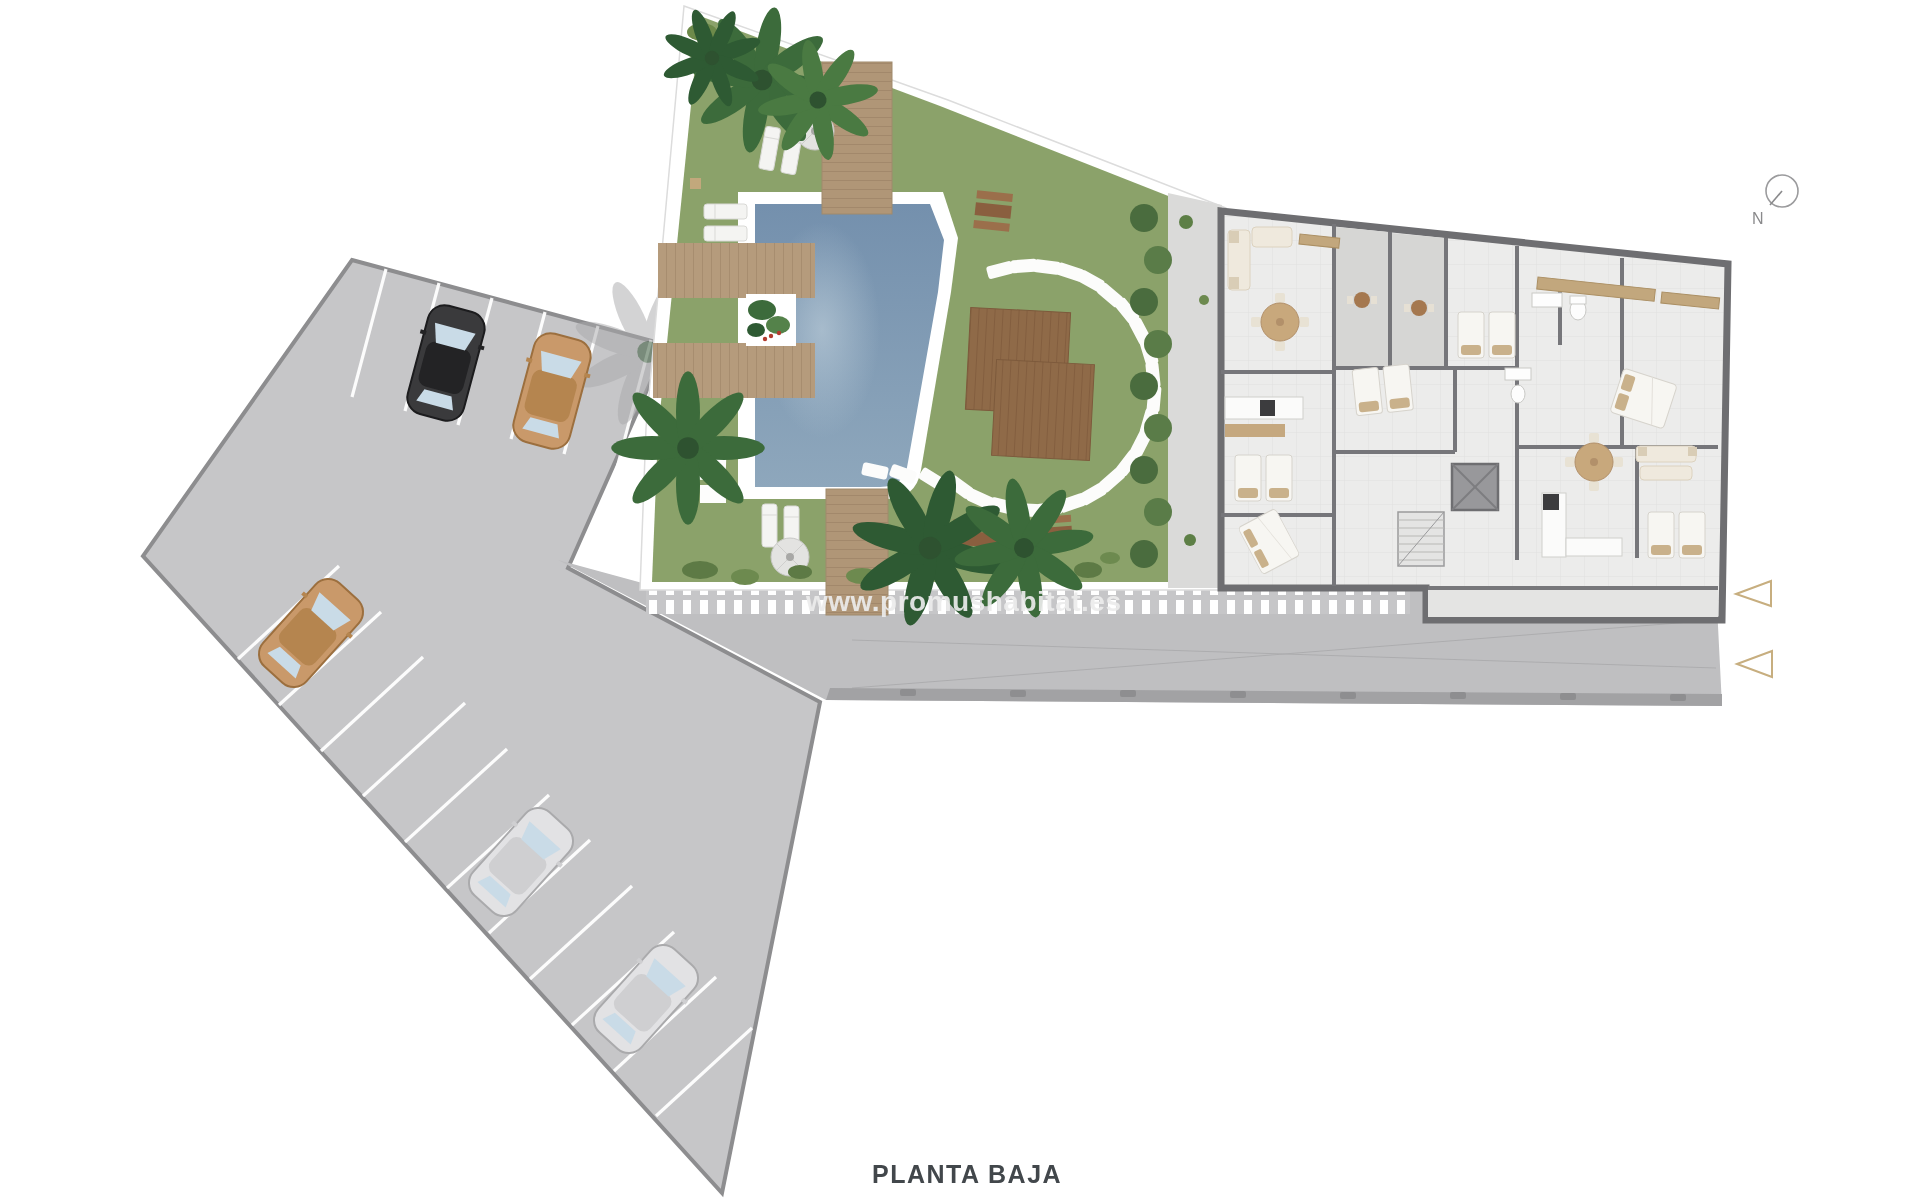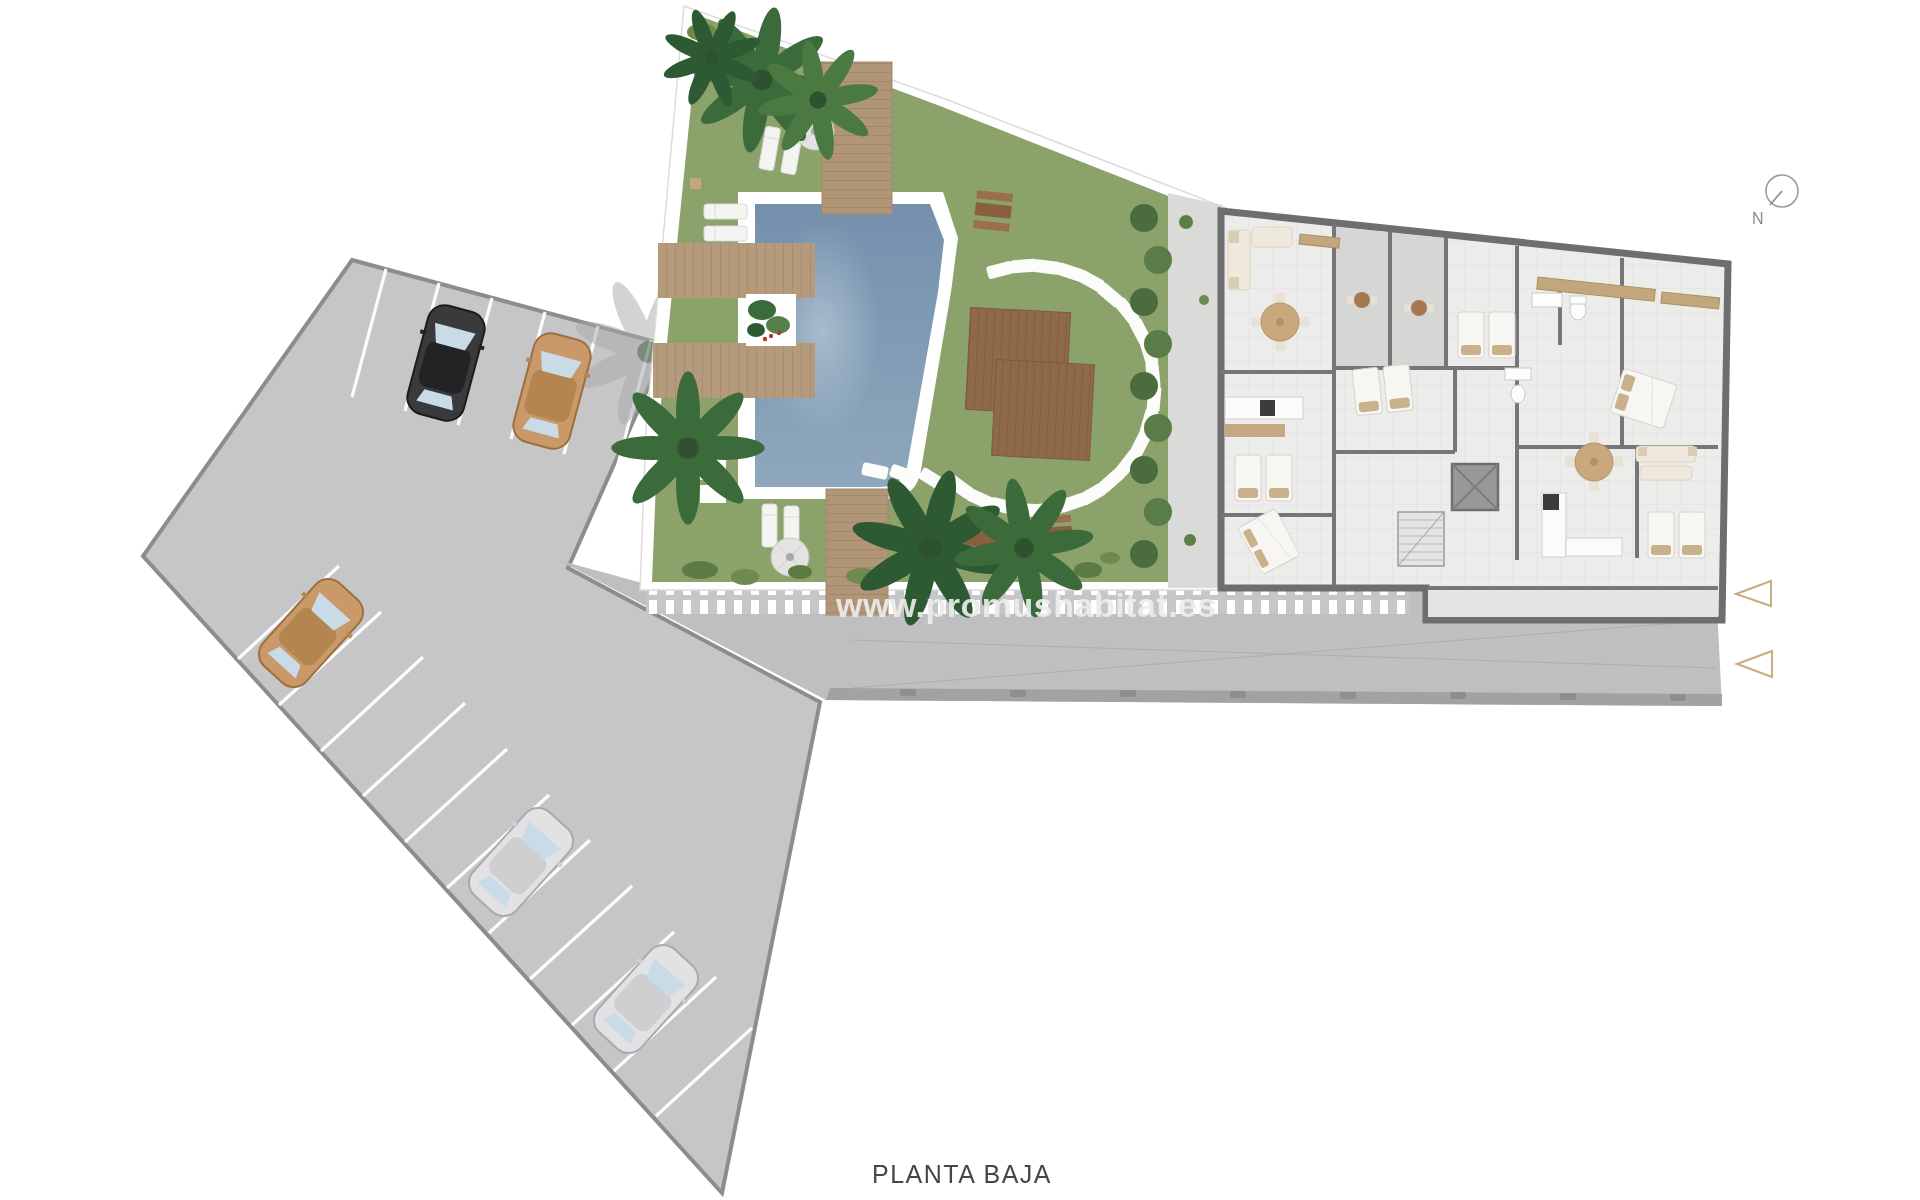--- a/index.html
+++ b/index.html
@@ -1,22 +1,22 @@
 <!DOCTYPE html>
 <html><head>
 <meta charset="utf-8">
 <style>
   html,body{margin:0;padding:0;background:#ffffff;}
   .stage{position:relative;width:1920px;height:1200px;background:#ffffff;overflow:hidden;
          font-family:"Liberation Sans", sans-serif;}
   .stage svg{position:absolute;left:0;top:0;}
   .floor-title{position:absolute;left:872px;top:1160px;width:200px;
-               font-size:25px;font-weight:400;letter-spacing:1.5px;color:#42474b;}
-  .watermark{position:absolute;left:836px;top:586px;width:330px;
-             font-size:34px;font-weight:700;letter-spacing:0.5px;
+               font-size:25px;font-weight:700;letter-spacing:1.5px;color:#42474b;}
+  .watermark{position:absolute;left:806px;top:586px;width:330px;
+             font-size:28px;font-weight:700;letter-spacing:0.5px;
              color:rgba(236,236,236,0.92);white-space:nowrap;}
   .compass-n{position:absolute;left:1752px;top:210px;font-size:16px;color:#8a8a8c;}
 </style>
 </head>
 <body>
 
 <div class="stage">
 
 <svg width="1920" height="1200" viewBox="0 0 1920 1200">
   <defs>

